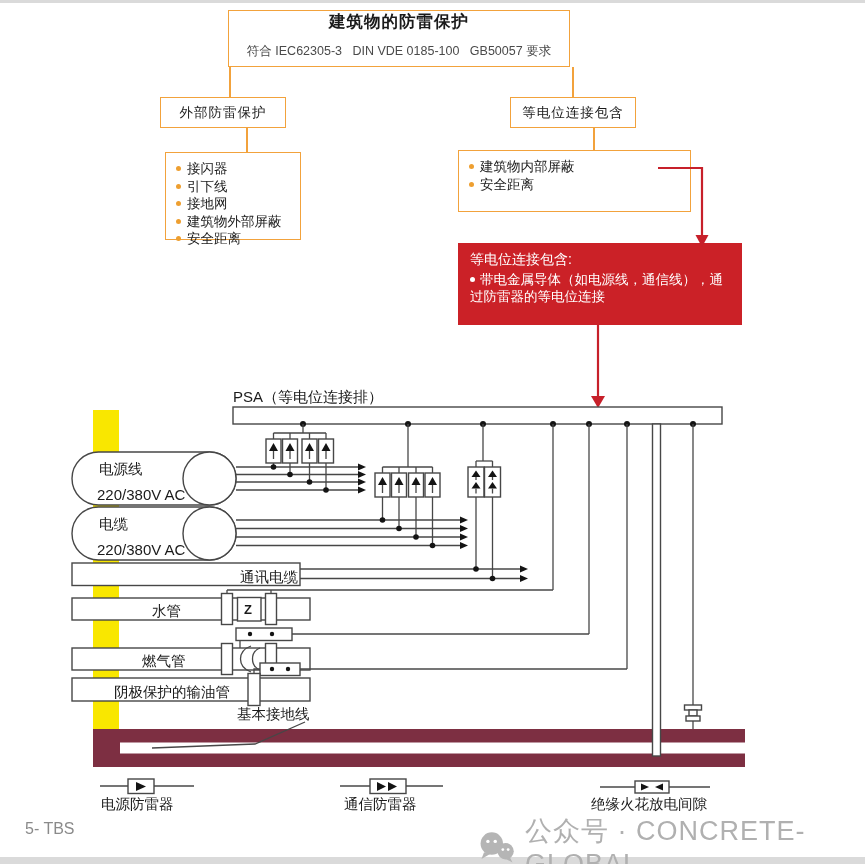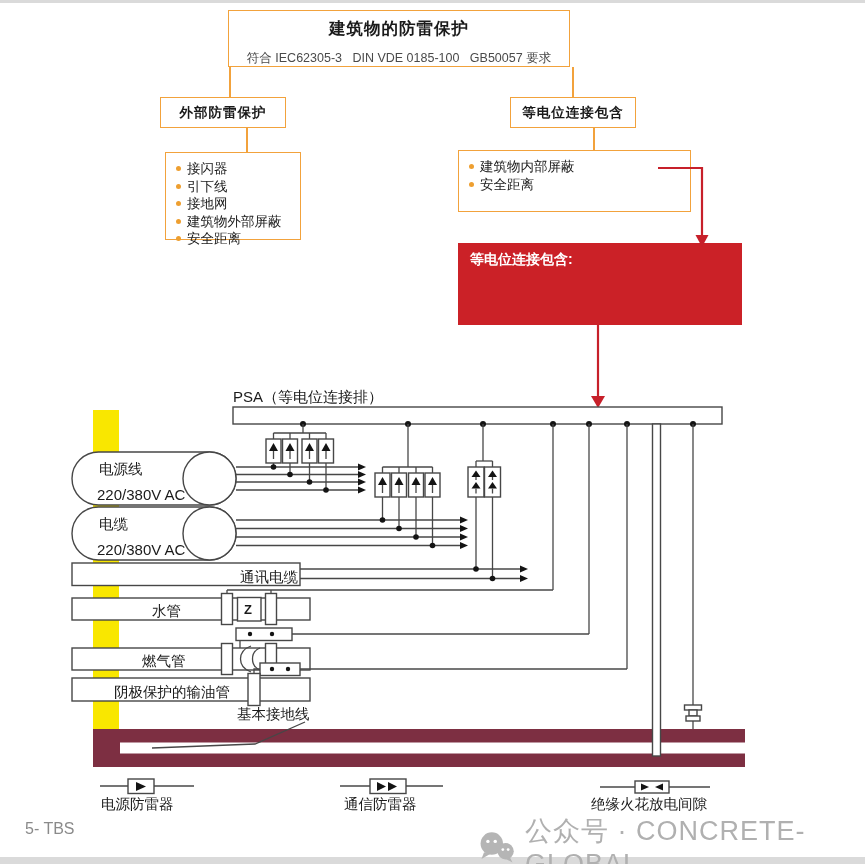--- a/index.html
+++ b/index.html
@@ -5,40 +5,40 @@
   html,body{margin:0;padding:0;background:#fff;}
   body{font-family:"Liberation Sans",sans-serif;}
   .canvas{position:relative;width:865px;height:864px;background:#fff;overflow:hidden;}
   .strip{position:absolute;left:0;width:865px;background:#dadada;}
   .strip.top{top:0;height:3px;}
   .strip.bot{top:857px;height:7px;}
 
   
   .obox{position:absolute;background:#fff;border:1.5px solid #f2a23c;box-sizing:border-box;}
   .title-box{left:228px;top:10px;width:342px;height:57px;text-align:center;}
-  .title-box .t{font-size:16.5px;font-weight:bold;color:#1a1a1a;margin-top:7px;letter-spacing:1px;}
+  .title-box .t{font-size:16.5px;font-weight:bold;color:#1a1a1a;letter-spacing:1px;}
   .title-box .s{font-size:12.5px;color:#4a4a4a;margin-top:10px;white-space:pre;}
   .branch{width:126px;height:31px;display:flex;align-items:center;justify-content:center;
-          font-size:13.5px;color:#1a1a1a;letter-spacing:1px;font-weight:bold;}
+          font-size:13.5px;color:#1a1a1a;letter-spacing:1px;}
   .branch.ext{left:160px;top:97px;}
   .branch.int{left:510px;top:97px;}
   .listbox{padding:7px 4px 0 10px;font-size:13.5px;color:#1a1a1a;line-height:17.5px;}
   .listbox.ext{left:165px;top:152px;width:136px;height:88px;}
   .listbox.int{left:458px;top:150px;width:233px;height:62px;}
   .li{display:block;white-space:nowrap;}
   .li .dot{display:inline-block;width:5px;height:5px;border-radius:50%;background:#ee9f30;
            margin-right:6px;vertical-align:2px;}
   .li.red{color:#c41e24;}
   .li.red .dot{background:#8e1f1f;}
 
   .vline{position:absolute;width:2px;background:#f2a23c;}
 
   .redbox{position:absolute;left:458px;top:243px;width:284px;height:82px;background:#cb2127;
           color:#fff;box-sizing:border-box;padding:8px 12px 0 12px;font-size:13.5px;line-height:17.5px;}
-  .redbox .h{font-weight:bold;font-size:14px;margin-bottom:2px;}
+  .redbox .h{font-weight:normal;font-size:14px;margin-bottom:2px;}
   .rli{display:block;}
   .rli .rdot{display:inline-block;width:5px;height:5px;border-radius:50%;background:#fff;
              margin-right:5px;vertical-align:2px;}
 
   svg.scheme{position:absolute;left:0;top:0;pointer-events:none;}
   .ln{stroke:#474747;stroke-width:1.3;fill:none;}
   .shape{fill:#fff;stroke:#474747;stroke-width:1.4;}
   .dotc{fill:#141414;}
   .arr{fill:#141414;stroke:none;}
   .lbl{fill:#1a1a1a;font-size:14.5px;}
@@ -81,20 +81,21 @@
     <div class="li"><span class="dot"></span><span>安全距离</span></div>
   </div>
 
   <div class="obox listbox int">
     <div class="li"><span class="dot"></span><span>建筑物内部屏蔽</span></div>
     <div class="li"><span class="dot"></span><span>安全距离</span></div>
   </div>
 
   <div class="redbox">
     <div class="h">等电位连接包含:</div>
+    <div class="rli"><span class="rdot"></span><span>带电金属导体（如电源线，通信线），通过防雷器的等电位连接</span></div>
   </div>
 
   <svg class="scheme" width="865" height="864" viewBox="0 0 865 864">
 
     <g>
       <polyline class="redln" points="658,168 702,168 702,236"></polyline>
       <polygon class="redfill" points="695.5,235 708.5,235 702,247"></polygon>
       <line class="redln" x1="598" y1="325" x2="598" y2="397"></line>
       <polygon class="redfill" points="591,396 605,396 598,408"></polygon>
     </g>

